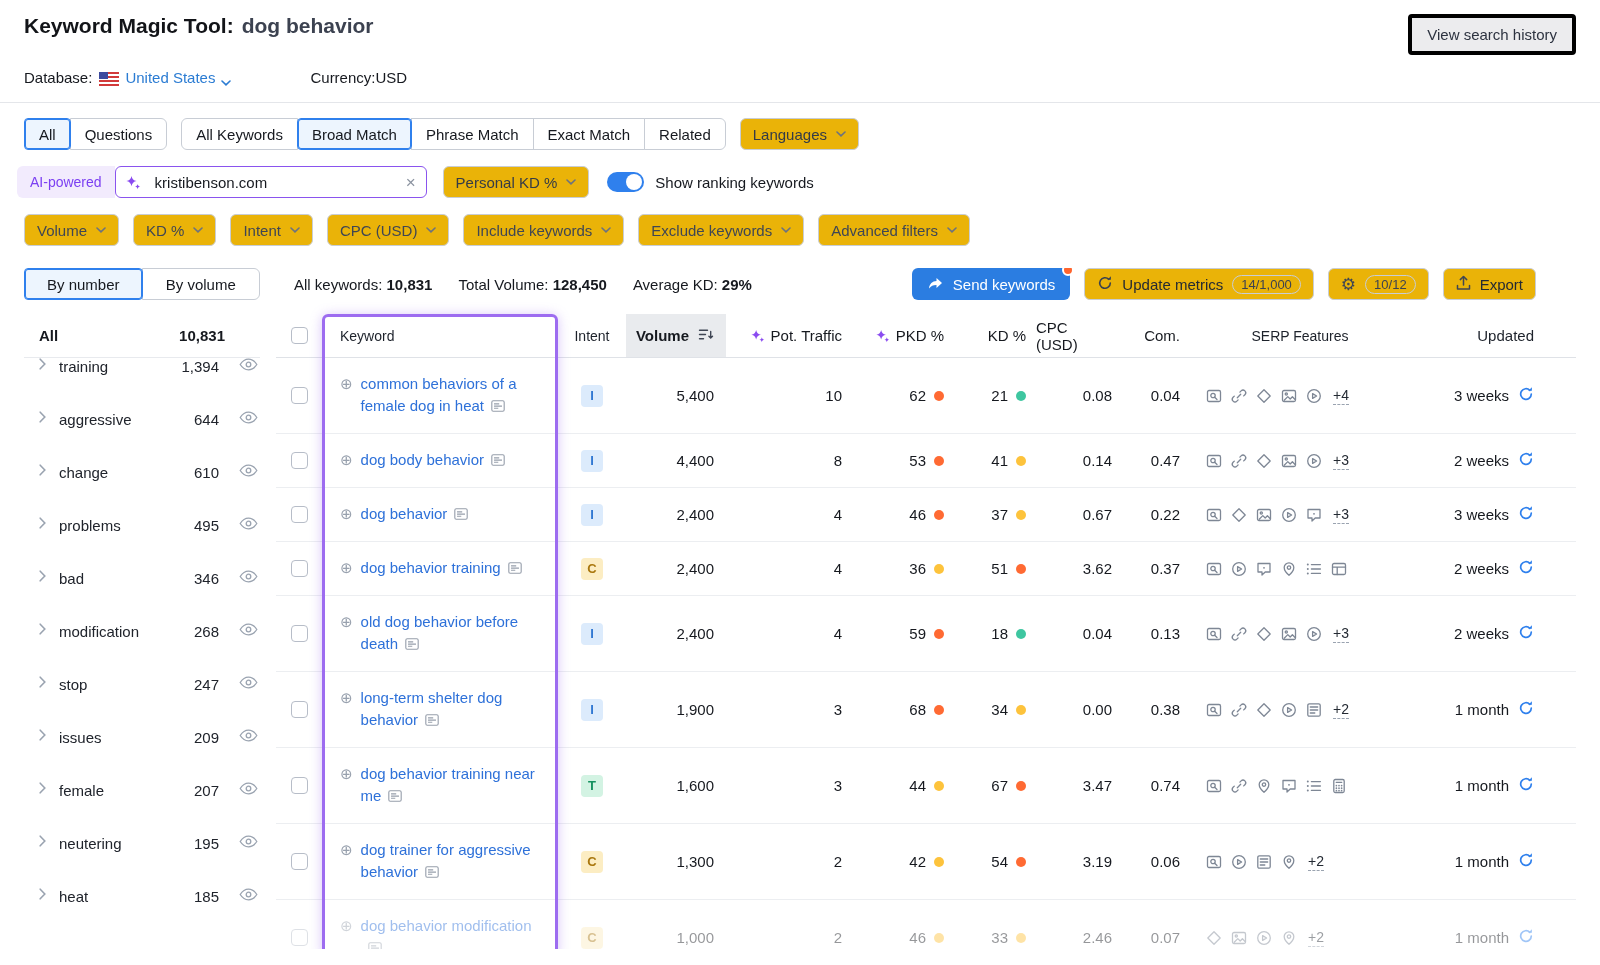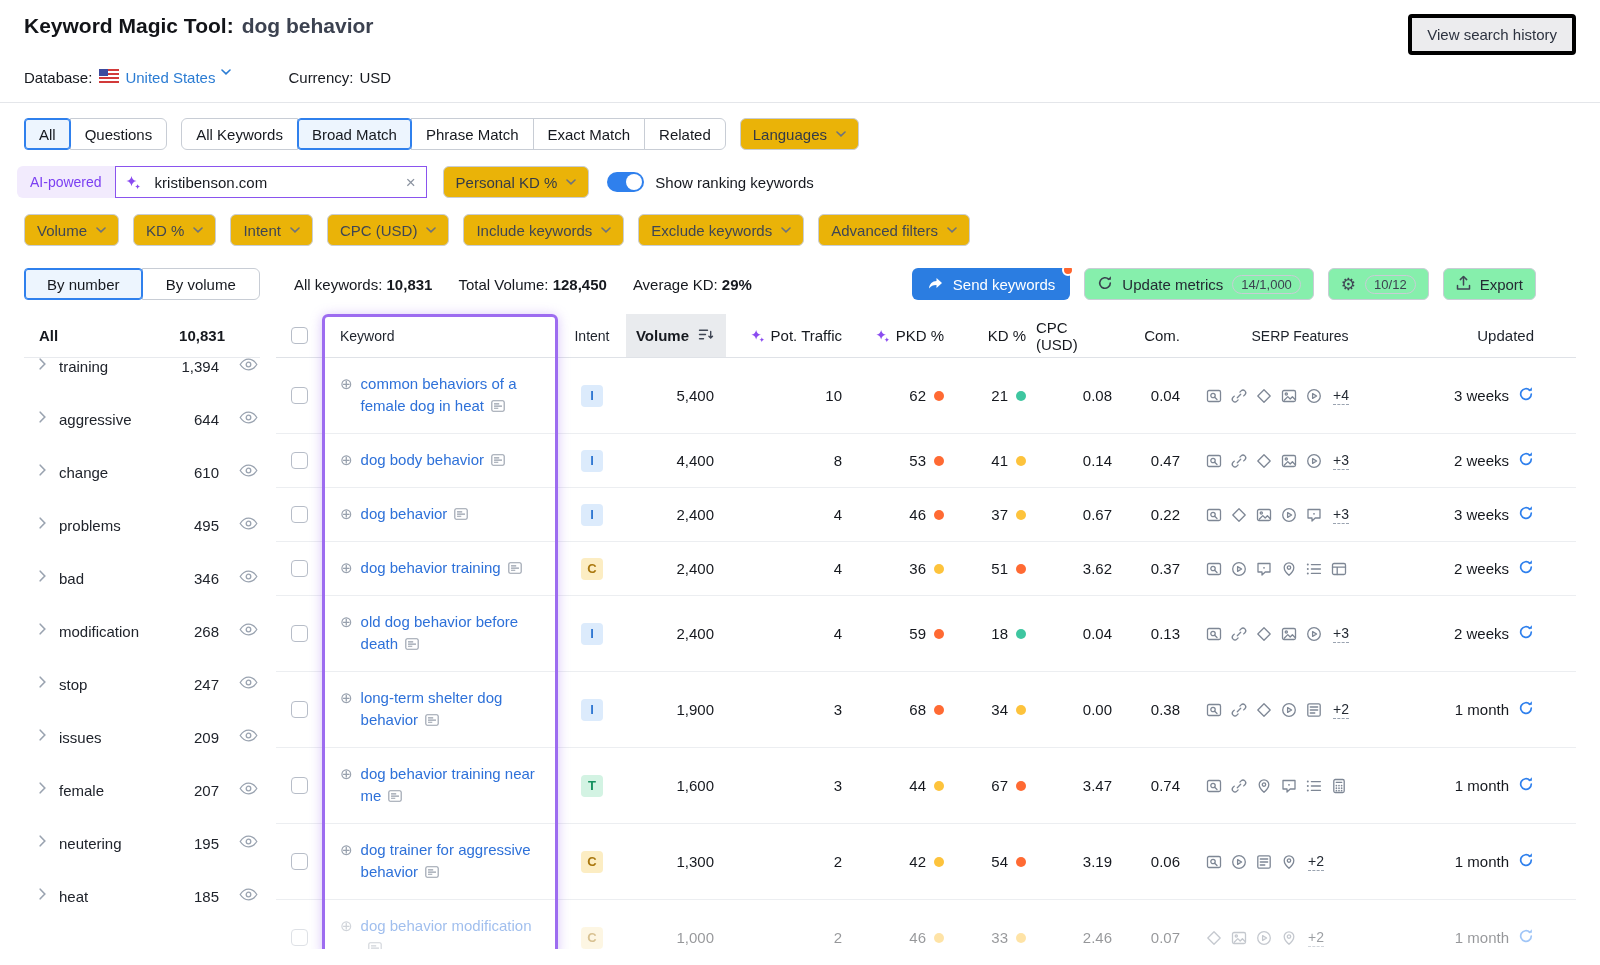--- a/index.html
+++ b/index.html
@@ -8,42 +8,42 @@
   button{font-family:inherit;cursor:pointer}
   .page{width:1600px;height:965px;overflow:hidden;position:relative;background:#fff}
 
   
   .topbar{padding:14px 24px 0}
   .title-row{display:flex;align-items:flex-start;justify-content:space-between}
   .title{font-size:21px;font-weight:700;color:#121418}
   .title .query{color:#3c4250;margin-left:8px}
   .btn-history{background:#ececee;border:4px solid #000000;border-radius:4px;font-size:15px;color:#2d3340;padding:8px 15px}
   .db-row{display:flex;align-items:center;gap:7px;font-size:15px;margin-top:14px;padding-bottom:16px}
-  .db-link{display:flex;align-items:flex-start;gap:6px;color:#2b7cd3;cursor:pointer}
+  .db-link{display:flex;align-items:flex-end;gap:6px;color:#2b7cd3;cursor:pointer}
   .db-link .caret{color:#2b7cd3}
-  .currency{margin-left:50px;display:flex;gap:6px}
+  .currency{margin-left:72px;display:flex;}
   .divider{height:1px;background:#e4e6ea;width:100%}
 
   
   .tabsrow{display:flex;align-items:center;gap:14px;padding:15px 24px 0}
   .seg{display:inline-flex}
   .seg .tab{height:32px;padding:0 14px;display:flex;align-items:center;background:#fff;
     border:1px solid #c8cdd5;font-size:15px;color:#16191f;margin-left:-1px;position:relative}
   .seg .tab:first-child{border-radius:6px 0 0 6px;margin-left:0}
   .seg .tab:last-child{border-radius:0 6px 6px 0}
   .seg .tab.active{border-color:#2f80ed;box-shadow:inset 0 0 0 1px #2f80ed;background:#edf5fe;z-index:1;border-radius:4px}
   .btn-dd{height:32px;padding:0 12px;display:inline-flex;align-items:center;gap:9px;background:#eab308;
     border:1px solid #c8cdd5;border-radius:6px;font-size:15px;color:#343b47}
   .caret{display:inline-flex;color:#6b7280}
 
   
   .airow{display:flex;align-items:center;padding:16px 17px 0}
   .ai-chip{height:32px;display:flex;align-items:center;padding:0 13px;background:#f2ebfd;color:#7b3ff2;
     font-size:14px;border-radius:6px 0 0 6px}
-  .ai-input{height:32px;width:312px;border:1.5px solid #8a53ee;border-radius:0;display:flex;align-items:center;
+  .ai-input{height:32px;width:312px;border:1.5px solid #8a53ee;border-radius:6px;display:flex;align-items:center;
     padding:0 10px;gap:8px;background:#fff}
   .ai-input input{border:0;outline:0;flex:1;font-size:15px;font-family:inherit;color:#16191f;min-width:0;background:transparent}
   .close-x{color:#8b93a0;font-size:17px;line-height:1;cursor:pointer}
   .pkd-dd{margin-left:16px}
   .toggle{width:37px;height:20px;border-radius:10px;background:#c8cdd5;position:relative;margin-left:18px;cursor:pointer;flex:none}
   .toggle.on{background:#2f80ed}
   .toggle::after{content:'';position:absolute;left:2px;top:2px;width:16px;height:16px;border-radius:50%;background:#fff;transition:.1s}
   .toggle.on::after{left:auto;right:2px}
   .toggle-label{margin-left:11px;font-size:15px}
 
@@ -70,21 +70,21 @@
   
   .main{flex:1;margin-left:16px;position:relative;overflow:hidden}
   .statsrow{display:flex;align-items:center;height:32px;font-size:15px;padding:0 40px 0 18px}
   .stat{margin-right:26px;white-space:nowrap}
   .stat b{font-weight:700}
   .actions{margin-left:auto;display:flex;align-items:center;gap:14px}
   .btn-send{position:relative;height:32px;background:#2b7de1;color:#fff;border:0;border-radius:6px;
     display:flex;align-items:center;gap:9px;padding:0 15px;font-size:15px}
   .btn-send .ndot{position:absolute;top:-4px;right:-4px;width:12px;height:12px;border-radius:50%;
     background:#ff642d;border:2px solid #fff}
-  .btn-outline{height:32px;background:#86efac;border:1px solid #c8cdd5;border-radius:6px;display:flex;
+  .btn-outline{height:32px;background:#eab308;border:1px solid #c8cdd5;border-radius:6px;display:flex;
     align-items:center;gap:9px;padding:0 12px;font-size:15px;color:#242a33}
   .pill{border:1px solid #c8cdd5;border-radius:12px;padding:1px 8px;font-size:13px;color:#3c4250}
   .gear-glyph{font-size:17px;color:#3f4654;line-height:1}
 
   
   .table{margin-top:14px}
   .thead,.trow{display:grid;grid-template-columns:46px 236px 68px 100px 130px 100px 80px 92px 66px 212px 1fr;align-items:stretch}
   .thead{height:44px;border-bottom:1px solid #dfe2e7;font-size:14px;color:#1d222b}
   .trow{border-bottom:1px solid #eceef1}
   .trow.faded{opacity:.45}

